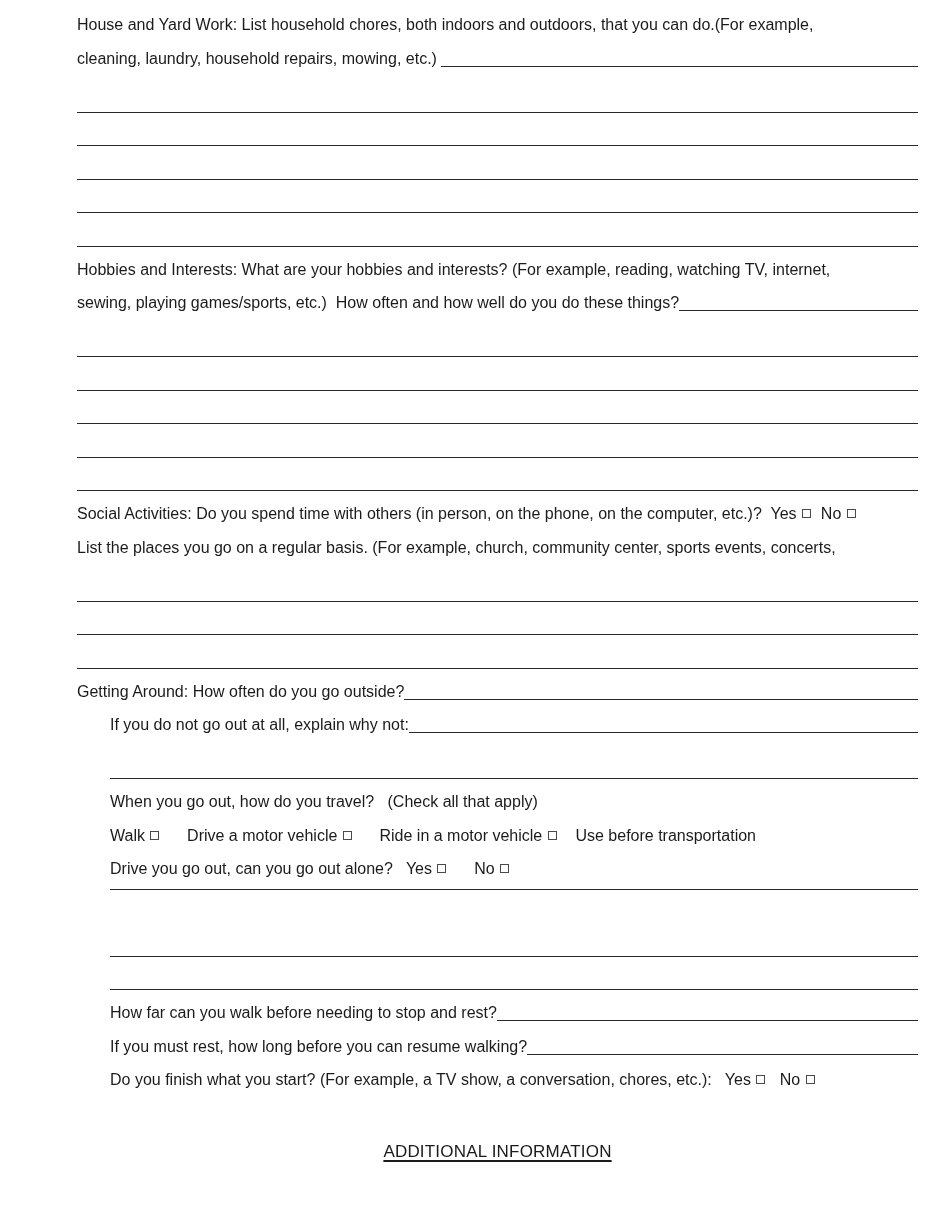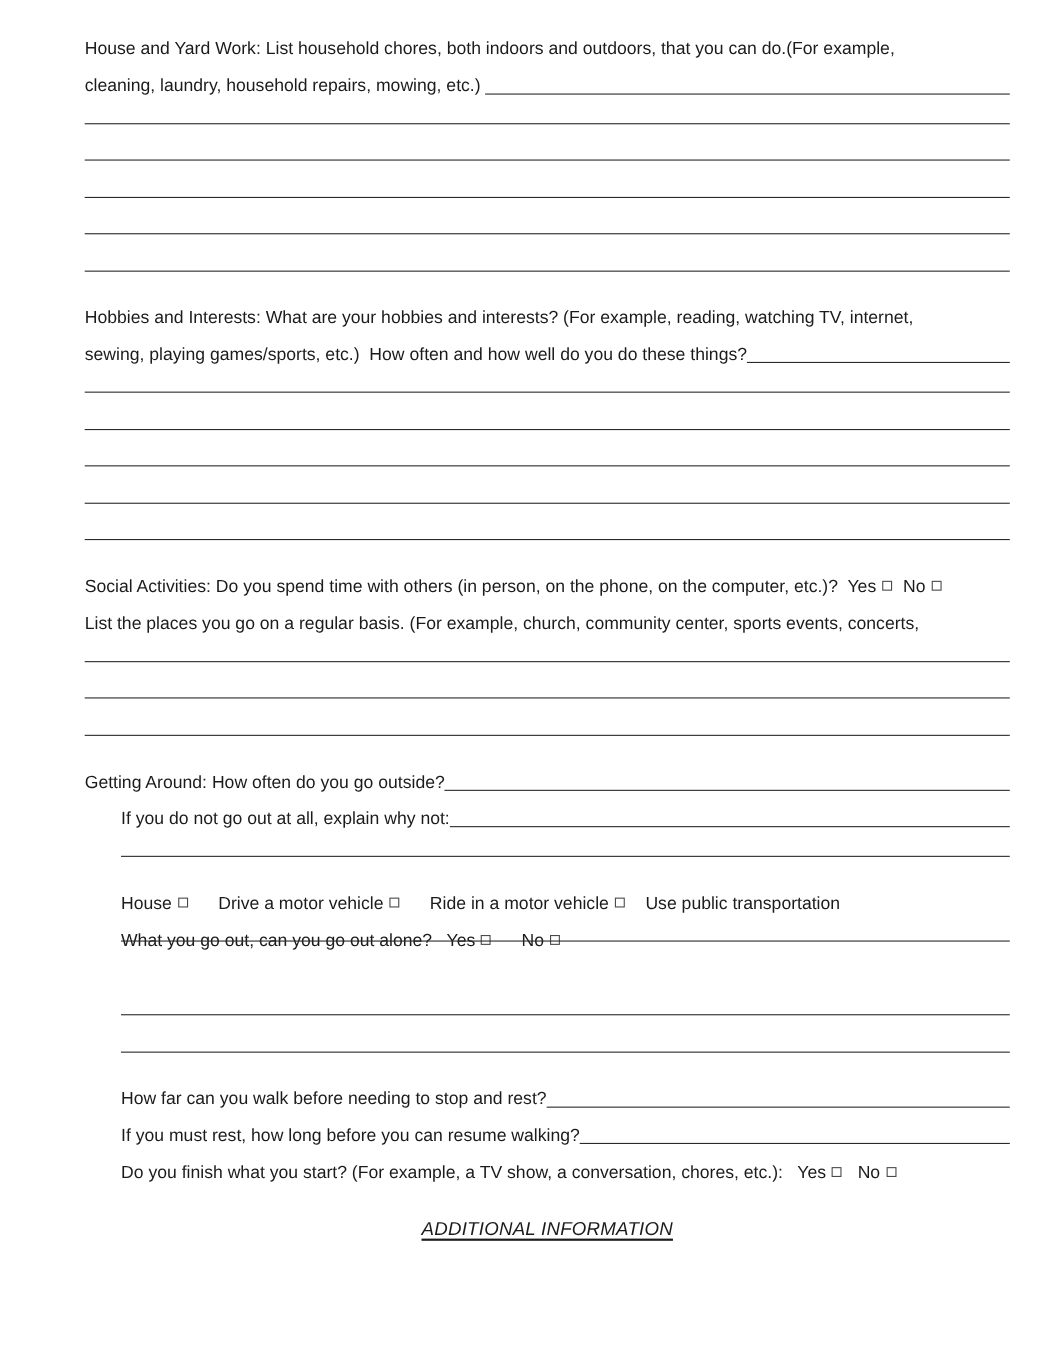--- a/index.html
+++ b/index.html
@@ -18,21 +18,21 @@
     width: 950px;
   }
   .row {
     display: flex;
     align-items: baseline;
     height: 33.5px;
     white-space: pre;
   }
   .row.indent { padding-left: 33px; }
   .row.gap-top { margin-top: 10px; }
-  .txt { white-space: pre; flex: 0 0 auto; margin-top: 20px; }
+  .txt { white-space: pre; flex: 0 0 auto; }
   .fill {
     flex: 1 1 auto;
     min-width: 18px;
     height: 0;
     border-bottom: 1.6px solid #2a2a2a;
     transform: translateY(3px);
   }
   .row.blank .fill {
     align-self: flex-end;
     margin-bottom: 6px;
@@ -54,21 +54,20 @@
     height: 34px;
     margin-top: 2px;
     white-space: normal;
   }
   .heading-text {
     font-size: 17px;
     letter-spacing: 0.2px;
     text-decoration: underline;
     text-underline-offset: 3px;
     text-decoration-thickness: 1.5px;
-    font-style: italic;
   }
 </style>
 </head>
 <body>
 
 <div id="form">
     <div class="row line"><span class="txt">House and Yard Work: List household chores, both indoors and outdoors, that you can do.(For example,</span></div>
     <div class="row line"><span class="txt">cleaning, laundry, household repairs, mowing, etc.) </span><span class="fill"></span></div>
     <div class="row blank gap-top"><span class="fill"></span></div>
     <div class="row blank"><span class="fill"></span></div>
@@ -83,22 +82,23 @@
     <div class="row blank"><span class="fill"></span></div>
     <div class="row blank"><span class="fill"></span></div>
     <div class="row line"><span class="txt">Social Activities: Do you spend time with others (in person, on the phone, on the computer, etc.)?  Yes </span><span class="cb"></span><span class="txt">  No </span><span class="cb"></span></div>
     <div class="row line"><span class="txt">List the places you go on a regular basis. (For example, church, community center, sports events, concerts,</span></div>
     <div class="row blank gap-top"><span class="fill"></span></div>
     <div class="row blank"><span class="fill"></span></div>
     <div class="row blank"><span class="fill"></span></div>
     <div class="row line"><span class="txt">Getting Around: How often do you go outside?</span><span class="fill"></span></div>
     <div class="row line indent"><span class="txt">If you do not go out at all, explain why not:</span><span class="fill"></span></div>
     <div class="row blank indent gap-top"><span class="fill"></span></div>
-    <div class="row line indent"><span class="txt">House </span><span class="cb"></span><span class="txt">      Drive a motor vehicle </span><span class="cb"></span><span class="txt">      Ride in a motor vehicle </span><span class="cb"></span><span class="txt">    Use public transportation</span></div>
-    <div class="row line indent"><span class="txt">What you go out, can you go out alone?   Yes </span><span class="cb"></span><span class="txt">      No </span><span class="cb"></span></div>
+    <div class="row line indent"><span class="txt">When you go out, how do you travel?   (Check all that apply)</span></div>
+    <div class="row line indent"><span class="txt">Walk </span><span class="cb"></span><span class="txt">      Drive a motor vehicle </span><span class="cb"></span><span class="txt">      Ride in a motor vehicle </span><span class="cb"></span><span class="txt">    Use before transportation</span></div>
+    <div class="row line indent"><span class="txt">Drive you go out, can you go out alone?   Yes </span><span class="cb"></span><span class="txt">      No </span><span class="cb"></span></div>
     <div class="row line indent"><span class="fill"></span></div>
     <div class="row blank indent gap-top"><span class="fill"></span></div>
     <div class="row blank indent"><span class="fill"></span></div>
     <div class="row line indent"><span class="txt">How far can you walk before needing to stop and rest?</span><span class="fill"></span></div>
     <div class="row line indent"><span class="txt">If you must rest, how long before you can resume walking?</span><span class="fill"></span></div>
     <div class="row line indent"><span class="txt">Do you finish what you start? (For example, a TV show, a conversation, chores, etc.):   Yes </span><span class="cb"></span><span class="txt">   No </span><span class="cb"></span></div>
     <div class="row spacer"></div>
     <div class="row heading heading-row"><span class="heading-text">ADDITIONAL INFORMATION</span></div>
   </div>
 

